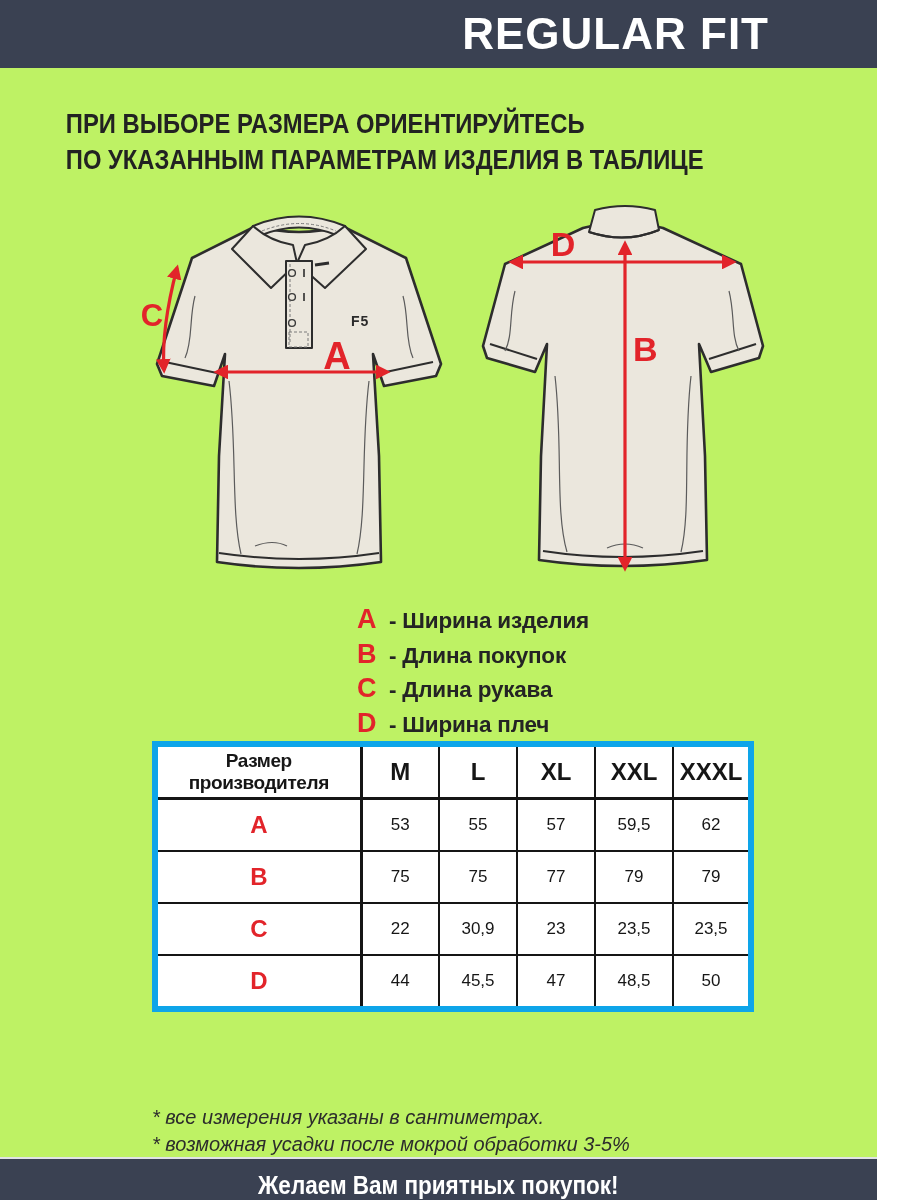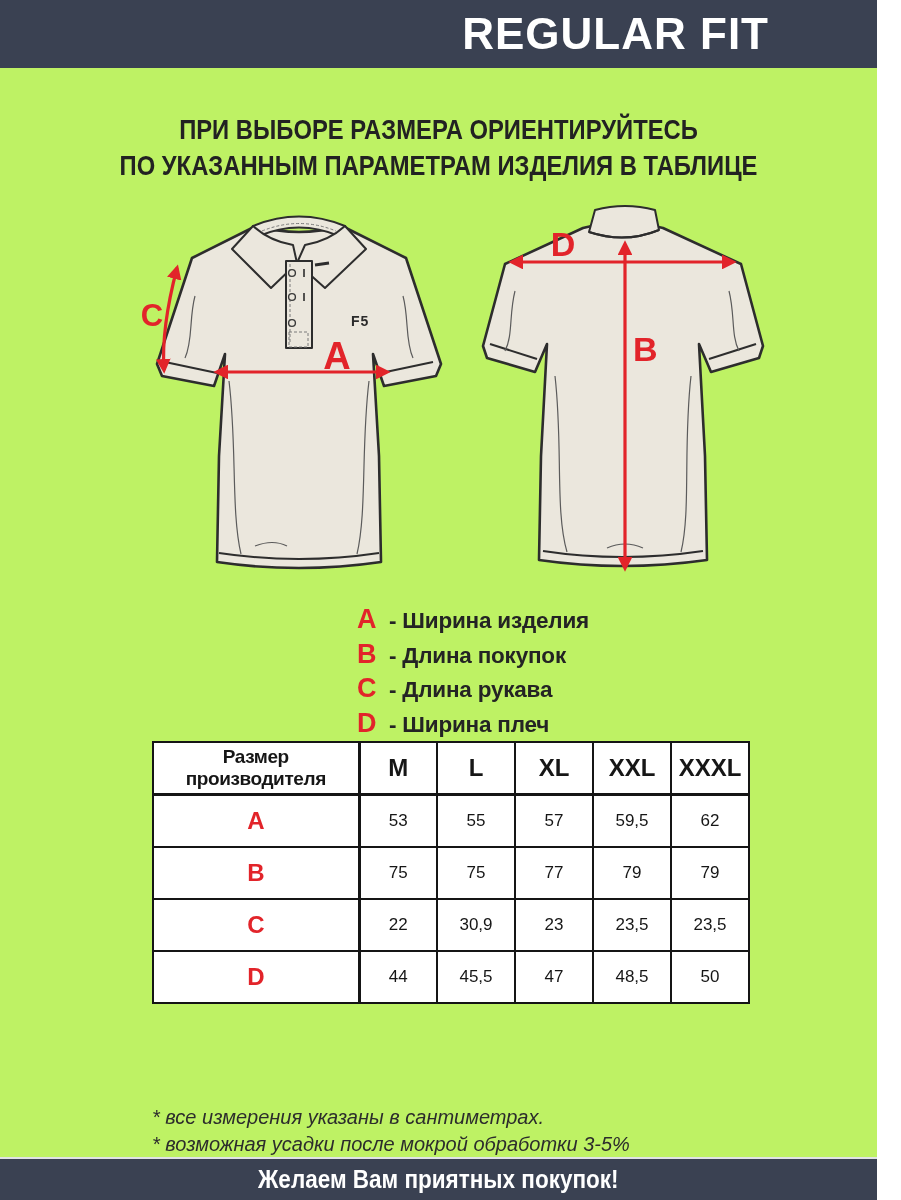--- a/index.html
+++ b/index.html
@@ -13,21 +13,21 @@
     background:var(--navy,#3a4152);
     display:flex; align-items:center; justify-content:flex-end;
     padding-right:108px; box-sizing:border-box;
   }
   .topbar-title {
     margin:0; color:#ffffff; font-size:44px; font-weight:bold; letter-spacing:1px;
   }
   
   .intro {
     position:absolute; top:106px; left:0; width:100%;
-    box-sizing:border-box; text-align:center; color:#222222;margin-top:6px;
+    box-sizing:border-box; text-align:left; color:#222222;
   }
   .intro-line {
     font-size:28px; font-weight:bold; line-height:36px;
     transform:scaleX(0.85);
   }
   
   .shirt-svg {position:absolute; top:196px;}
   .shirt-front {left:135px;}
   .shirt-back  {left:457px;}
   .outline {fill:var(--shirt,#ebe7dd); stroke:var(--ink,#2d2d2d); stroke-width:2.6; stroke-linejoin:round;}
@@ -42,21 +42,21 @@
   .red-label {fill:var(--red,#e2242a); font-weight:bold; font-family:"Liberation Sans",sans-serif;}
   .logo-text {fill:#2b2b2b; font-weight:bold; font-size:14px; letter-spacing:1px; font-family:"Liberation Sans",sans-serif;}
   
   .legend {position:absolute; top:586px; left:357px;}
   .legend-row {display:flex; align-items:baseline; height:34.5px;}
   .legend-key {color:var(--red,#e2242a); font-weight:bold; font-size:27px; width:32px;}
   .legend-label {font-weight:bold; font-size:22.5px; color:#242424; letter-spacing:-0.2px;margin-top:22px;}
   
   .size-table {
     position:absolute; top:741px; left:152px;
-    border-collapse:collapse; border:1px solid #0ea5e9; background:#fff;
+    border-collapse:collapse; border:6px solid #0ea5e9; background:#fff;
     table-layout:fixed;
   }
   .size-table td {
     border:2px solid #151515; text-align:center; vertical-align:middle;
     padding:0; height:50px; color:#161616;
   }
   .size-table tr.header-row td {border-bottom-width:3px;}
   .size-table td.c1 {border-right-width:3px; font-weight:bold; font-size:19px; letter-spacing:-0.4px;}
   .size-cell {font-weight:bold; font-size:24px;}
   .bold-val  {font-weight:bold; font-size:24px;}
@@ -64,21 +64,21 @@
   .val-cell  {font-size:17px; font-weight:normal; color:#1d1d1d;}
   
   .notes {
     position:absolute; top:1104px; left:152px;
     font-style:italic; font-size:20px; line-height:27px; color:#2c2c2c;
   }
   
   .bottombar {
     position:absolute; bottom:0; left:0; width:100%; height:41px;
     background:var(--navy,#3a4152); border-top:2px solid #e0e2e5;
-    display:flex; align-items:center; justify-content:center; box-sizing:content-box;
+    display:flex; align-items:flex-end; justify-content:center; box-sizing:content-box;
   }
   .bottombar-text {color:#ffffff; font-weight:bold; font-size:25px; transform:scaleX(0.9);}
 </style>
 </head>
 <body>
 
 <div class="page">
 
   <header class="topbar">
     <h1 class="topbar-title">REGULAR FIT</h1>

